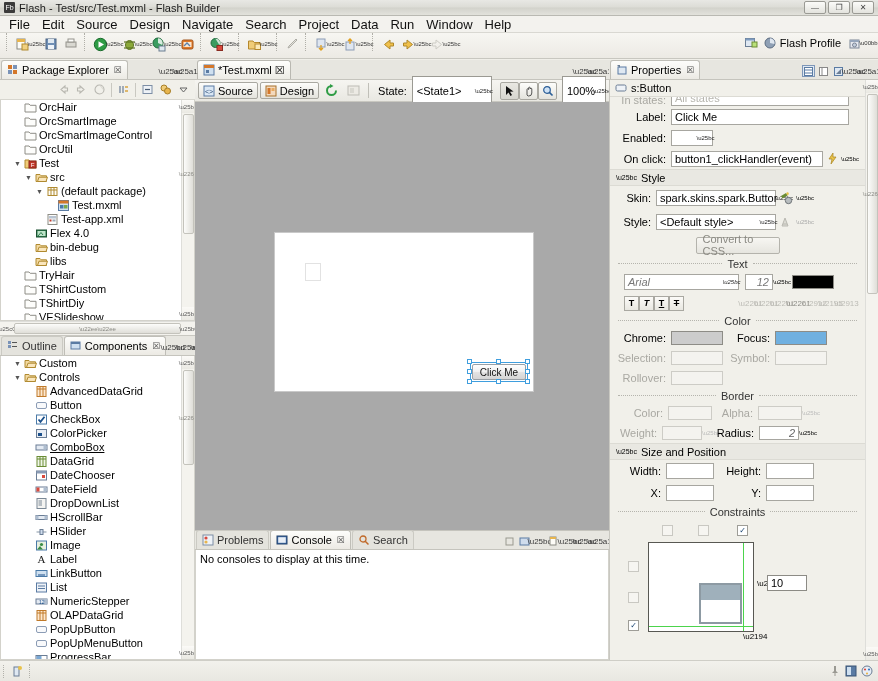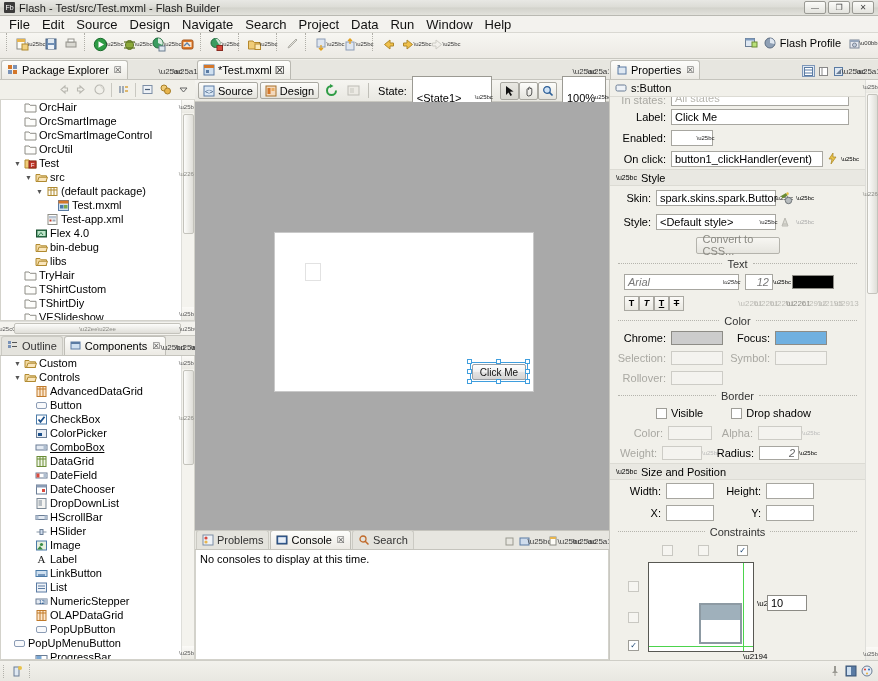--- a/index.html
+++ b/index.html
@@ -183,21 +183,21 @@
   }
   .mode-btn {
     height: 17px; display: flex; align-items: center; gap: 3px;
     padding: 0 4px; font-size: 11px;
     border: 1px solid #a9a8a1; border-radius: 2px;
     background: linear-gradient(to bottom,#fdfdfb,#e4e3dd);
   }
   .tbsep2 { width: 1px; height: 15px; background: #c0bfb8; margin: 0 3px; }
   .state-label { font-size: 11px; margin-left: 4px; margin-right: 3px; }
   .combo {
-    height: 29px; display: flex; align-items: flex-end;
+    height: 29px; display: flex; align-items: center;
     border: 1px solid #9b9a93; background: #fff;
     font-size: 11px; padding-left: 4px;
   }
   .combo .cval { flex: 1; }
   .combo .carrow {
     width: 14px; height: 15px; display: flex;
     align-items: center; justify-content: center;
     font-size: 6px; color: #222;
   }
   .tool-btn {
@@ -866,37 +866,37 @@
                     <line x1="5" y1="1.5" x2="5" y2="11.5" stroke="#6a8c34"></line>
                     <line x1="8" y1="1.5" x2="8" y2="11.5" stroke="#6a8c34"></line>
                   </svg>
                 </span>
                 <span class="tlabel">DataGrid</span>
               </div>
               <div class="trow" style="padding-left: 22px;">
                 <span class="texp"></span>
                 <span class="ticon">
                   <svg width="13" height="13" viewBox="0 0 13 13">
+                    <rect x="1.5" y="2" width="10" height="9" fill="#fff" stroke="#6a7d95"></rect>
+                    <rect x="1.5" y="2" width="10" height="2.5" fill="#8b9cb5"></rect>
+                    <rect x="7" y="6" width="3" height="3" fill="#d94a3d"></rect>
+                  </svg>
+                </span>
+                <span class="tlabel">DateChooser</span>
+              </div>
+              <div class="trow" style="padding-left: 22px;">
+                <span class="texp"></span>
+                <span class="ticon">
+                  <svg width="13" height="13" viewBox="0 0 13 13">
                     <rect x="1" y="4" width="11" height="5" fill="#fff" stroke="#6a7d95"></rect>
                     <rect x="1.5" y="4.5" width="3" height="4" fill="#d94a3d"></rect>
                     <rect x="8.5" y="4.5" width="3" height="4" fill="#aebdcf"></rect>
                   </svg>
                 </span>
                 <span class="tlabel">DateField</span>
-              </div>
-              <div class="trow" style="padding-left: 22px;">
-                <span class="texp"></span>
-                <span class="ticon">
-                  <svg width="13" height="13" viewBox="0 0 13 13">
-                    <rect x="1.5" y="2" width="10" height="9" fill="#fff" stroke="#6a7d95"></rect>
-                    <rect x="1.5" y="2" width="10" height="2.5" fill="#8b9cb5"></rect>
-                    <rect x="7" y="6" width="3" height="3" fill="#d94a3d"></rect>
-                  </svg>
-                </span>
-                <span class="tlabel">DateChooser</span>
               </div>
               <div class="trow" style="padding-left: 22px;">
                 <span class="texp"></span>
                 <span class="ticon">
                   <svg width="13" height="13" viewBox="0 0 13 13">
                     <rect x="2" y="1.5" width="9" height="10" fill="#f4f4f2" stroke="#7a8896"></rect>
                     <line x1="3.5" y1="4" x2="7" y2="4" stroke="#7a8896"></line>
                     <line x1="3.5" y1="6" x2="7" y2="6" stroke="#7a8896"></line>
                     <line x1="3.5" y1="8" x2="7" y2="8" stroke="#7a8896"></line>
                   </svg>
@@ -990,21 +990,21 @@
               </div>
               <div class="trow" style="padding-left: 22px;">
                 <span class="texp"></span>
                 <span class="ticon">
                   <svg width="13" height="13" viewBox="0 0 13 13">
                     <rect x="1.5" y="3.5" width="10" height="6" rx="1.5" fill="#f8f9fb" stroke="#8b9cb5"></rect>
                   </svg>
                 </span>
                 <span class="tlabel">PopUpButton</span>
               </div>
-              <div class="trow" style="">
+              <div class="trow" style="padding-left: 22px;">
                 <span class="texp"></span>
                 <span class="ticon">
                   <svg width="13" height="13" viewBox="0 0 13 13">
                     <rect x="1.5" y="3.5" width="10" height="6" rx="1.5" fill="#f8f9fb" stroke="#8b9cb5"></rect>
                   </svg>
                 </span>
                 <span class="tlabel">PopUpMenuButton</span>
               </div>
               <div class="trow" style="padding-left: 22px;">
                 <span class="texp"></span>
@@ -1349,30 +1349,20 @@
               <div class="plabel dim" style="width:55px;">Rollover:</div>
               <div class="pinput dim" style="width:52px; height:14px;"></div>
             </div>
 
             <div class="divider-label">
               <span class="line"></span>
               <span>Border</span>
               <span class="line"></span>
             </div>
 
-            <div class="prow" style="height:20px;">
-              <div style="display:flex; align-items:center; gap:4px; margin-left:40px;">
-                <div class="cb"></div>
-                <span>Visible</span>
-              </div>
-              <div style="display:flex; align-items:center; gap:4px; margin-left:28px;">
-                <div class="cb"></div>
-                <span>Drop shadow</span>
-              </div>
-            </div>
 
             <div class="prow" style="height:20px;">
               <div class="plabel dim" style="width:52px;">Color:</div>
               <div class="pinput dim" style="width:44px; height:14px;"></div>
               <div class="plabel dim" style="width:46px;">Alpha:</div>
               <div class="pinput dim" style="width:44px; height:14px;"></div>
               <div style="width:13px; text-align:center; font-size:6px; color:#bbb;">\u25bc</div>
             </div>
 
             <div class="prow" style="height:20px;">

